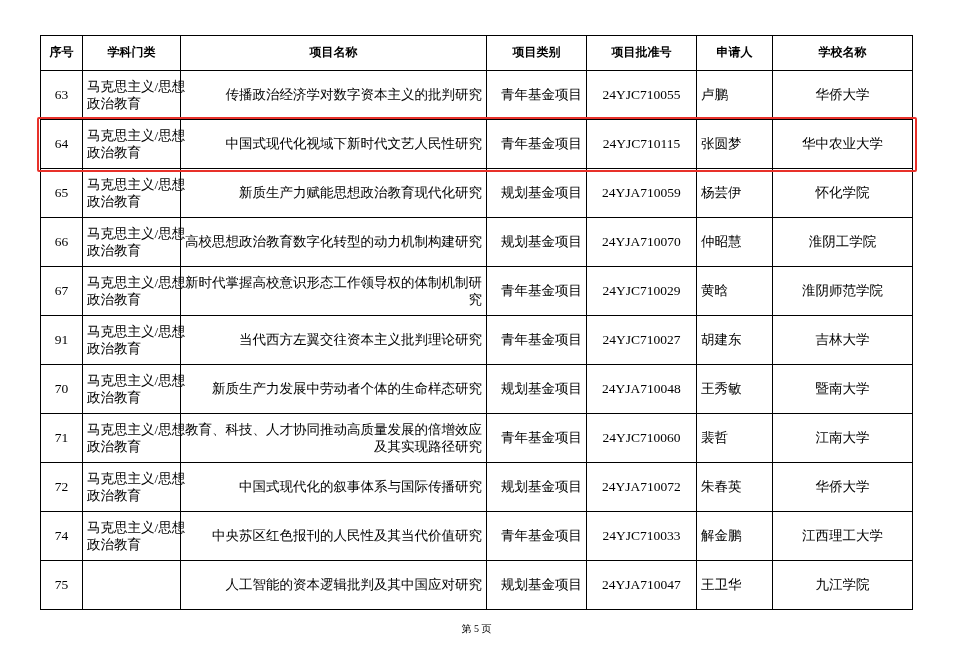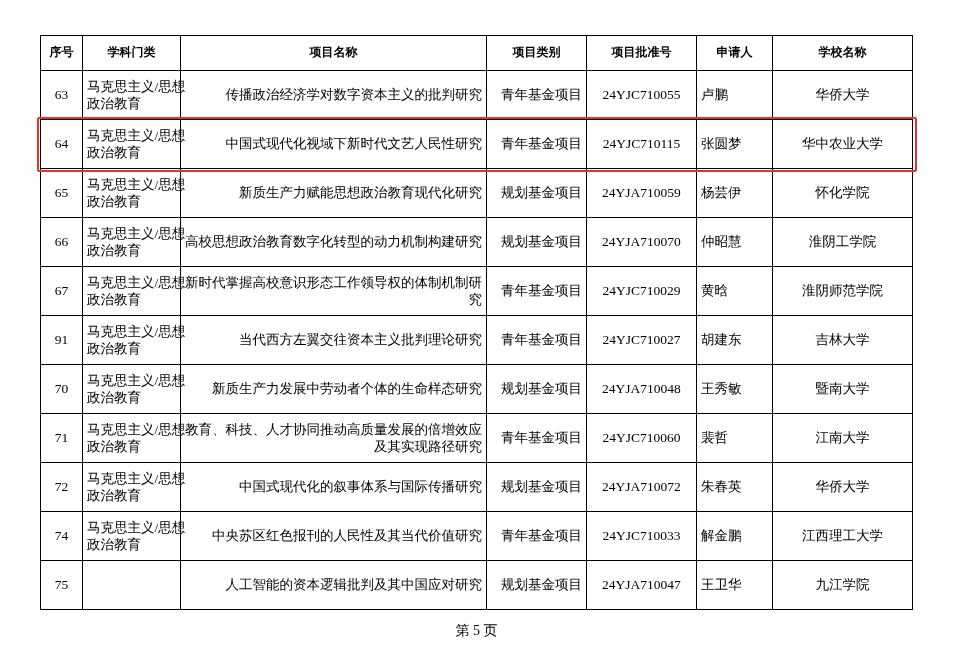--- a/index.html
+++ b/index.html
@@ -79,21 +79,21 @@
     width: 880px;
     height: 38px;
     box-sizing: border-box;
   }
   .footer {
     position: absolute;
     left: 0;
     top: 622px;
     width: 953px;
     text-align: center;
-    font-size: 14px;
+    font-size: 10px;
     font-family: "Liberation Serif", "DejaVu Serif", serif;
   }
 </style>
 </head>
 <body>
 
 <div class="page">
 
   <div class="table-wrap">
     <table class="grant-table">

